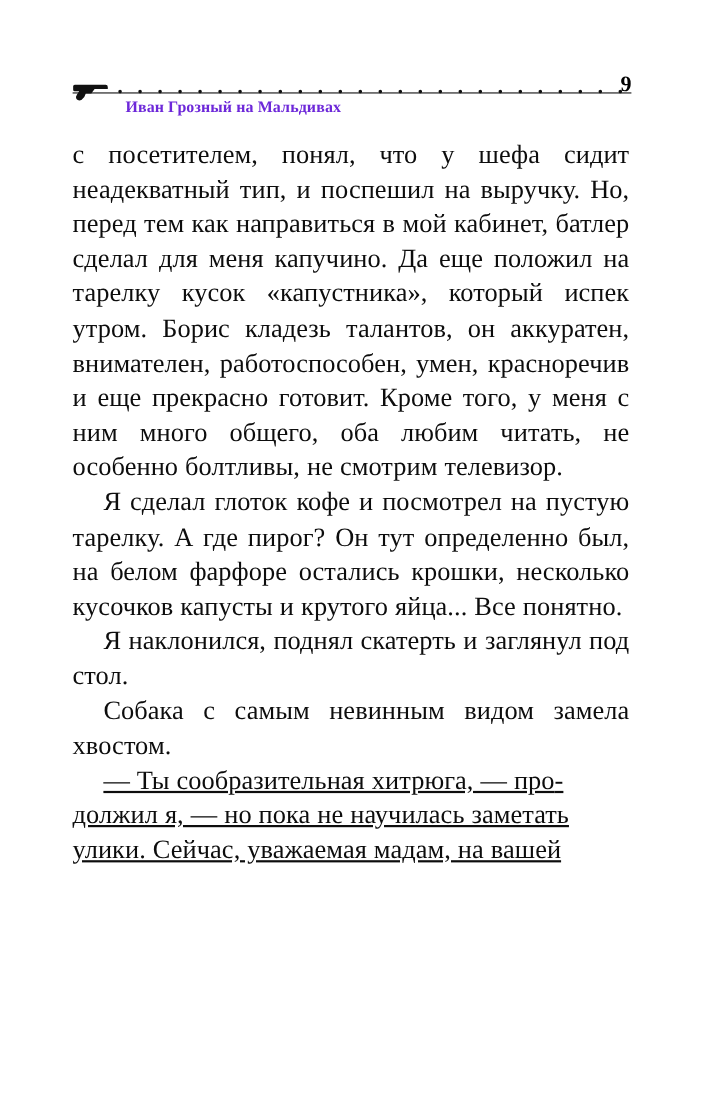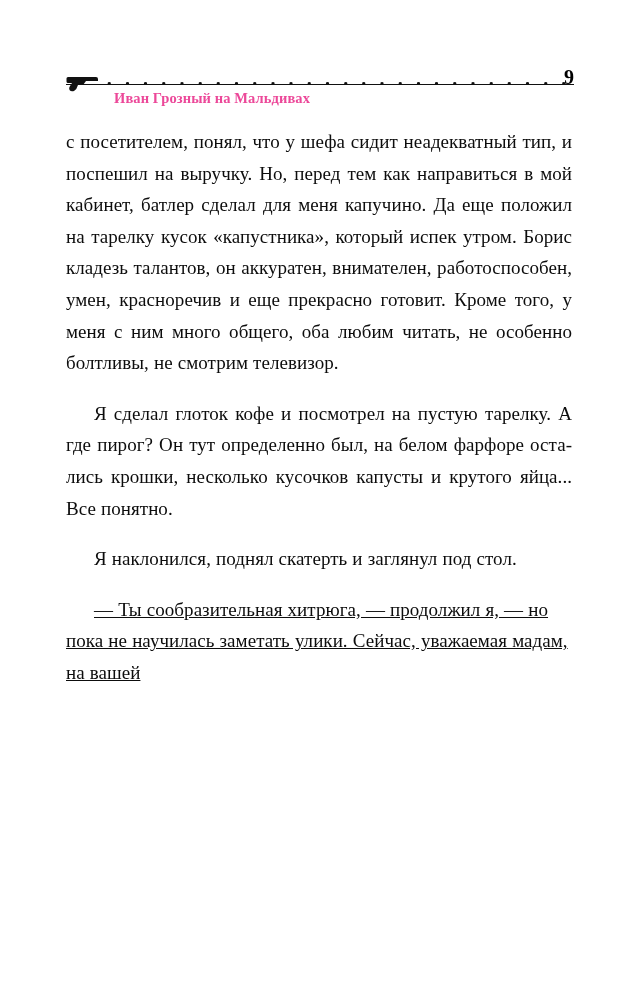--- a/index.html
+++ b/index.html
@@ -75,44 +75,43 @@
   }
   .header-title {
     position: absolute;
     left: 48px;
     top: 22px;
     font-family: "Liberation Serif", serif;
     font-weight: bold;
     font-size: 14.5px;
     line-height: 20px;
     letter-spacing: 0.1px;
-    color: #ec4899;
+    color: #6d28d9;
     white-space: nowrap;
   }
 
   
   .body-text {
     position: absolute;
     left: 66px;
     top: 126px;
     width: 506px;
   }
   .body-text p {
     margin: 0;
-    font-size: 19px;
+    font-size: 24px;
     line-height: 31.6px;
     text-align: justify;
     text-justify: inter-word;
     letter-spacing: 0.05px;
     word-spacing: 0.3px;
     hyphens: manual;
   }
   .body-text p.indent {
     text-indent: 28px;
-    margin-top: 19px;
   }
   .body-text p.last {
     text-align: left;
     text-decoration: underline;
   }
 </style>
 </head>
 <body>
 
 <div class="page">
@@ -130,16 +129,17 @@
     </div>
 
     <div class="folio">9</div>
     <div class="header-title">Иван Грозный на Мальдивах</div>
   </div>
 
   <div class="body-text">
     <p>с посетителем, понял, что у шефа сидит неадекватный тип, и поспешил на выруч­ку. Но, перед тем как направиться в мой кабинет, батлер сделал для меня капучино. Да еще положил на тарелку кусок «капуст­ника», который испек утром. Борис кла­дезь талантов, он аккуратен, внимателен, работоспособен, умен, красноречив и еще прекрасно готовит. Кроме того, у меня с ним много общего, оба любим читать, не особенно болтливы, не смотрим телевизор.</p>
     <p class="indent">Я сделал глоток кофе и посмотрел на пустую тарелку. А где пирог? Он тут опре­деленно был, на белом фарфоре оста­лись крошки, несколько кусочков капусты и крутого яйца... Все понятно.</p>
     <p class="indent">Я наклонился, поднял скатерть и загля­нул под стол.</p>
+    <p class="indent">Собака с самым невинным видом заме­ла хвостом.</p>
     <p class="indent last">— Ты сообразительная хитрюга, — про­должил я, — но пока не научилась заметать улики. Сейчас, уважаемая мадам, на вашей</p>
   </div>
 
 </div>
 
 </body></html>

